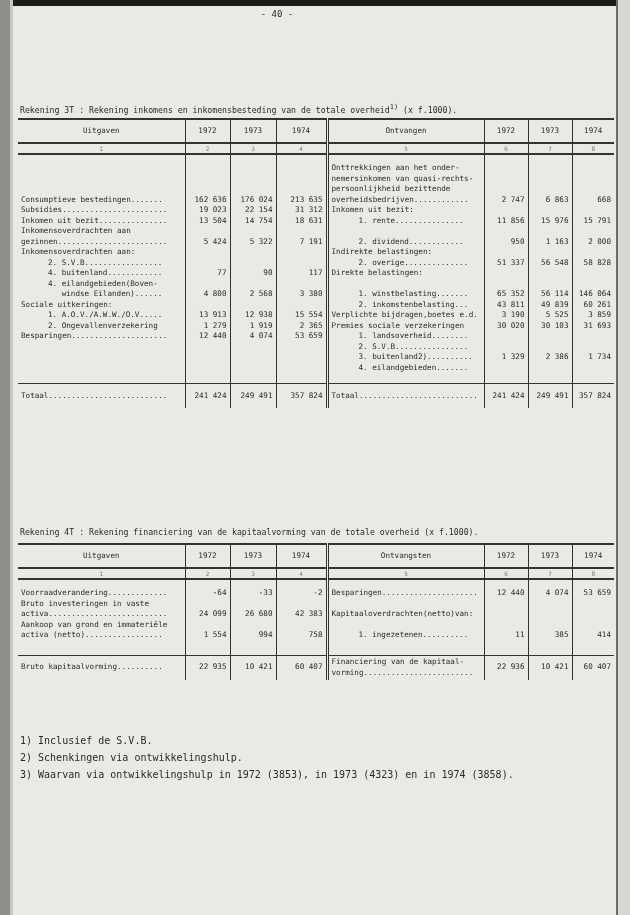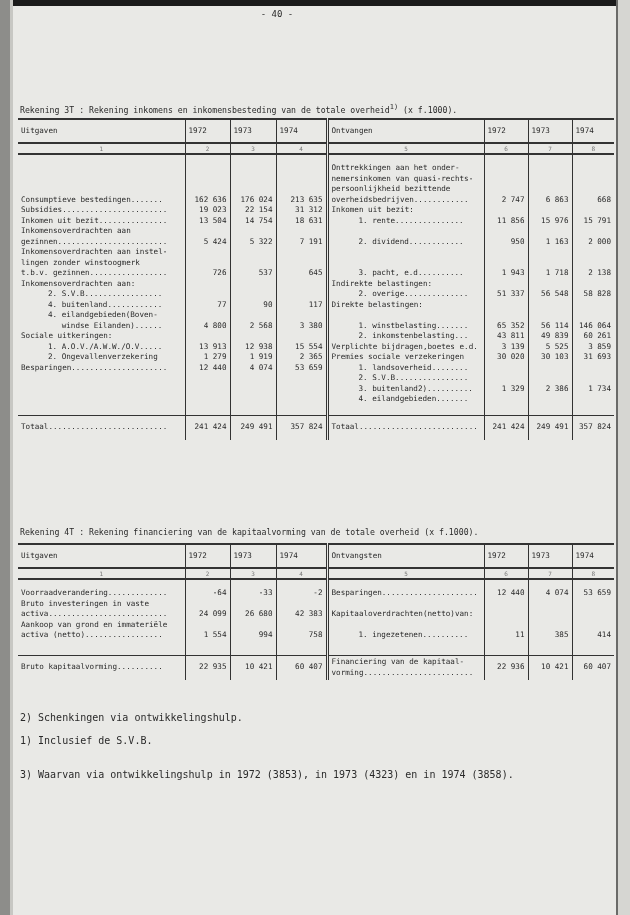--- a/index.html
+++ b/index.html
@@ -13,21 +13,21 @@
   .leftedge { position:absolute; left:0; top:0; width:10px; height:915px; background:#8d8d8a; }
   .leftedge2 { position:absolute; left:10px; top:0; width:3px; height:915px; background:#c7c7c3; }
   .rightedge { position:absolute; right:0; top:0; width:14px; height:915px; background:#d6d6d2; }
   .rightedge b { position:absolute; left:0; top:0; width:2px; height:915px; background:#6a6a68; }
   .pagenum { position:absolute; left:0; width:554px; top:9px; text-align:center; font-size:9px; }
   .caption { position:absolute; left:20px; font-size:8.2px; white-space:nowrap; }
   .caption sup { font-size:7px; }
   table { position:absolute; border-collapse:collapse; font-size:7.6px; table-layout:fixed; }
   td { padding:0 3px; vertical-align:bottom; line-height:10.5px; }
   td.num { text-align:right; white-space:nowrap; }
-  .hdr td { height:22px; vertical-align:middle; text-align:left; border-top:2px solid #333; border-bottom:2px solid #333; }
+  .hdr td { height:22px; vertical-align:middle; text-align:center; border-top:2px solid #333; border-bottom:2px solid #333; }
   .colno td { height:9px; font-size:6px; color:#777; text-align:center; border-bottom:2px solid #333; line-height:8px; }
   .vl { border-left:1.5px solid #333; }
   .vld { border-left:3px double #333; }
   .lbl { white-space:pre; overflow:hidden; }
   .ind { padding-left:30px; }
   .tot td { border-top:1.5px solid #333; height:24px; vertical-align:middle; }
   .spacer td { height:8px; }
   .foot { position:absolute; left:20px; font-size:10px; white-space:nowrap; }
 </style>
 </head>
@@ -127,32 +127,20 @@
 gezinnen........................</td>
         <td class="num vl">5 424</td>
         <td class="num vl">5 322</td>
         <td class="num vl">7 191</td>
         <td class="lbl vld ind">2. dividend............</td>
         <td class="num vl">950</td>
         <td class="num vl">1 163</td>
         <td class="num vl">2 000</td>
       </tr>
       <tr>
-        <td class="lbl ">Inkomensoverdrachten aan instel-
-lingen zonder winstoogmerk
-t.b.v. gezinnen.................</td>
-        <td class="num vl">726</td>
-        <td class="num vl">537</td>
-        <td class="num vl">645</td>
-        <td class="lbl vld ind">3. pacht, e.d..........</td>
-        <td class="num vl">1 943</td>
-        <td class="num vl">1 718</td>
-        <td class="num vl">2 138</td>
-      </tr>
-      <tr>
         <td class="lbl ">Inkomensoverdrachten aan:</td>
         <td class="num vl"></td>
         <td class="num vl"></td>
         <td class="num vl"></td>
         <td class="lbl vld">Indirekte belastingen:</td>
         <td class="num vl"></td>
         <td class="num vl"></td>
         <td class="num vl"></td>
       </tr>
       <tr>
@@ -195,21 +183,21 @@
         <td class="num vl">43 811</td>
         <td class="num vl">49 839</td>
         <td class="num vl">60 261</td>
       </tr>
       <tr>
         <td class="lbl  ind">1. A.O.V./A.W.W./O.V.....</td>
         <td class="num vl">13 913</td>
         <td class="num vl">12 938</td>
         <td class="num vl">15 554</td>
         <td class="lbl vld">Verplichte bijdragen,boetes e.d.</td>
-        <td class="num vl">3 139</td>
+        <td class="num vl">3 190</td>
         <td class="num vl">5 525</td>
         <td class="num vl">3 859</td>
       </tr>
       <tr>
         <td class="lbl  ind">2. Ongevallenverzekering</td>
         <td class="num vl">1 279</td>
         <td class="num vl">1 919</td>
         <td class="num vl">2 365</td>
         <td class="lbl vld">Premies sociale verzekeringen</td>
         <td class="num vl">30 020</td>
@@ -373,14 +361,14 @@
         <td class="lbl vld">Financiering van de kapitaal-
 vorming........................</td>
         <td class="num vl">22 936</td>
         <td class="num vl">10 421</td>
         <td class="num vl">60 407</td>
       </tr>
     </tbody>
 </table>
 
 <div class="foot" style="top:735px;">1) Inclusief de S.V.B.</div>
-<div class="foot" style="top:712px;">2) Schenkingen via ontwikkelingshulp.</div>
+<div class="foot" style="top:752px;">2) Schenkingen via ontwikkelingshulp.</div>
 <div class="foot" style="top:769px;">3) Waarvan via ontwikkelingshulp in 1972 (3853), in 1973 (4323) en in 1974 (3858).</div>
 
 </body></html>

